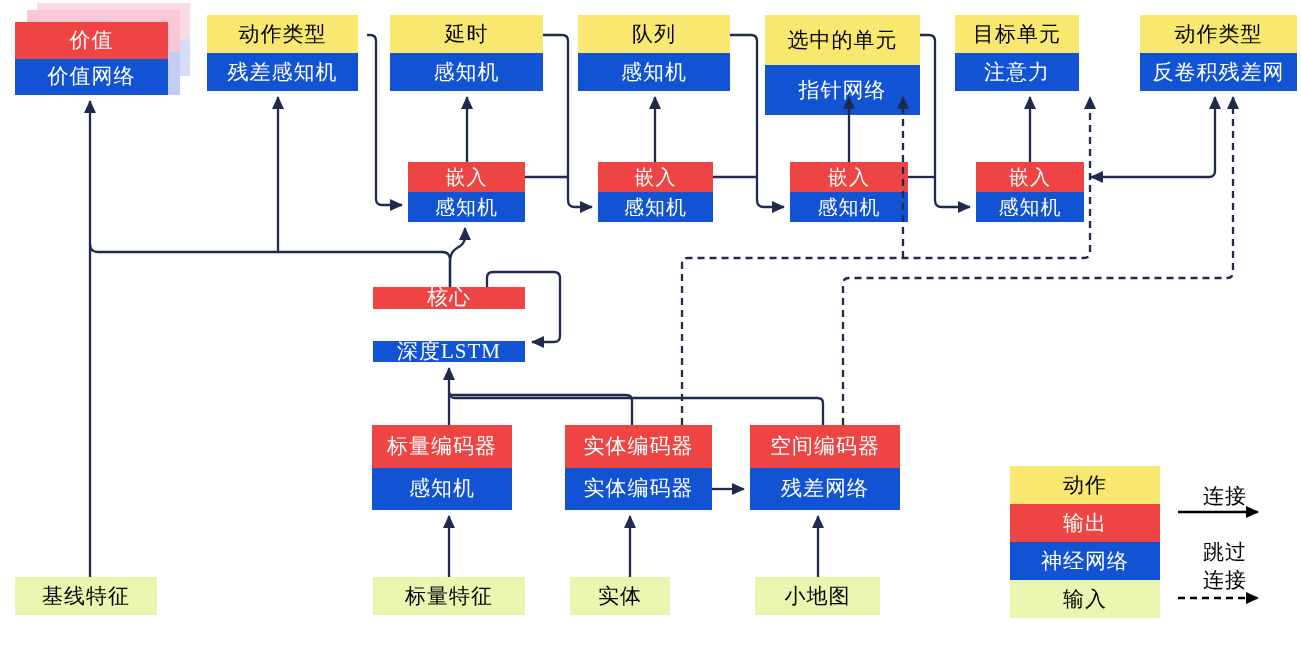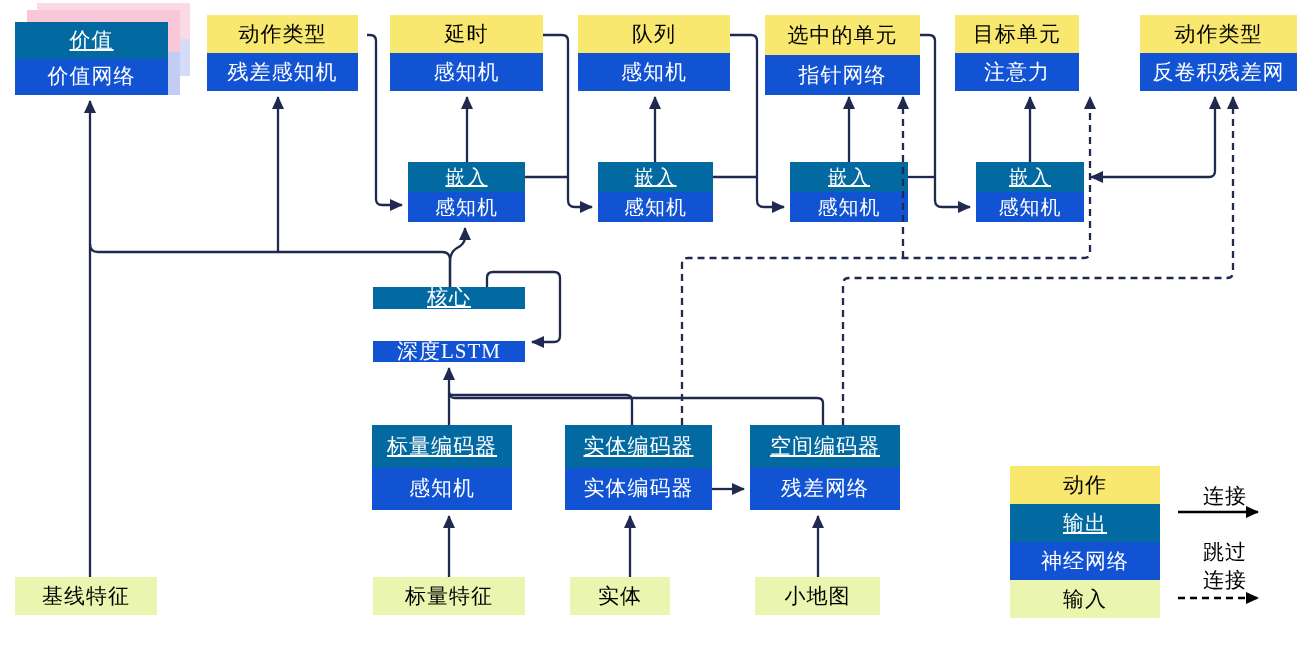--- a/index.html
+++ b/index.html
@@ -4,21 +4,21 @@
 <style>
   html,body{margin:0;padding:0;background:#ffffff;}
   #canvas{
     position:relative;width:1301px;height:662px;background:#ffffff;overflow:hidden;
     font-family:"Liberation Serif","DejaVu Serif",serif;
   }
   .node{position:absolute;box-sizing:border-box;display:flex;flex-direction:column;z-index:2;}
   .part{flex:1;display:flex;align-items:center;justify-content:center;
         font-size:21px;letter-spacing:1px;line-height:1;}
   .yellow{background:#f8e870;color:#000000;}
-  .red{background:#0369a1;color:#ffffff;text-decoration:underline;}
+  .red{background:#ef4444;color:#ffffff;}
   .blue{background:#1253d4;color:#ffffff;}
   .green{background:#eaf6b0;color:#000000;}
   .input-node{position:absolute;box-sizing:border-box;display:flex;align-items:center;justify-content:center;
         background:#eaf6b0;color:#000;font-size:21px;letter-spacing:1px;z-index:2;}
   .shadow-card{position:absolute;z-index:1;}
   #wires{position:absolute;left:0;top:0;z-index:3;pointer-events:none;}
   .legend-label{position:absolute;color:#000;font-size:21px;letter-spacing:1px;text-align:center;z-index:2;}
 </style>
 </head>
 <body>
@@ -44,21 +44,21 @@
     <div class="part blue">残差感知机</div>
   </div>
   <div class="node" style="left:390px;top:15px;width:153px;height:76px;">
     <div class="part yellow">延时</div>
     <div class="part blue">感知机</div>
   </div>
   <div class="node" style="left:578px;top:15px;width:152px;height:76px;">
     <div class="part yellow">队列</div>
     <div class="part blue">感知机</div>
   </div>
-  <div class="node" style="left:765px;top:15px;width:155px;height:80px;justify-content:flex-end;">
+  <div class="node" style="left:765px;top:15px;width:155px;height:100px;justify-content:flex-end;">
     <div class="part yellow">选中的单元</div>
     <div class="part blue">指针网络</div>
   </div>
   <div class="node" style="left:955px;top:15px;width:124px;height:76px;">
     <div class="part yellow">目标单元</div>
     <div class="part blue">注意力</div>
   </div>
   <div class="node" style="left:1140px;top:15px;width:157px;height:76px;">
     <div class="part yellow">动作类型</div>
     <div class="part blue">反卷积残差网</div>

